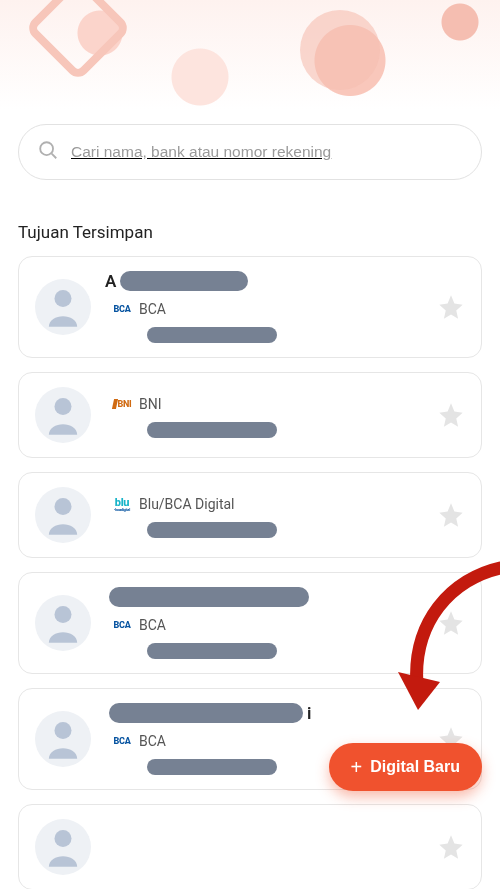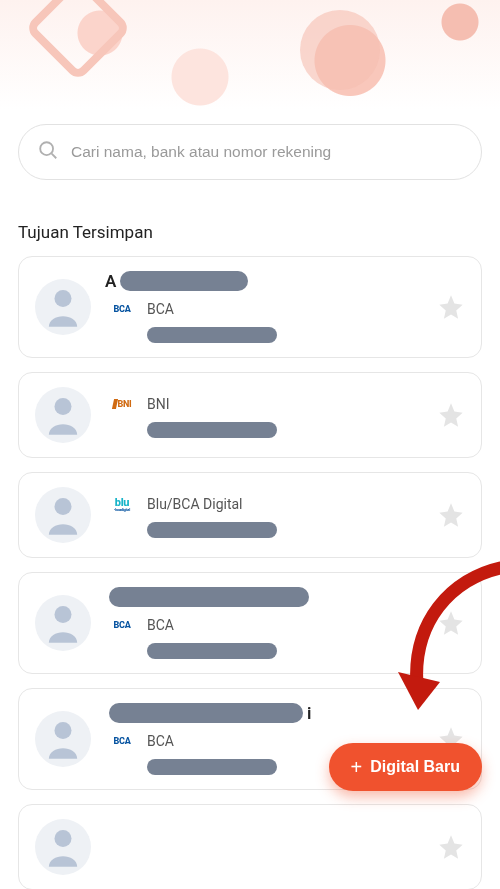--- a/index.html
+++ b/index.html
@@ -37,21 +37,21 @@
     content: "";
     position: absolute;
     right: 120px; top: 10px;
     width: 80px; height: 80px;
     background: #f5beb1;
     border-radius: 50%;
     opacity: .6;
   }
 
   
-  .search-wrap { padding: 14px 18px 0; }
+  .search-wrap { padding: 14px 18px 0; text-decoration: underline; }
   .search {
     display: flex;
     align-items: center;
     gap: 12px;
     border: 1px solid #e2e2e2;
     border-radius: 28px;
     padding: 14px 18px;
   }
   .search svg { width: 22px; height: 22px; stroke: #b0b0b0; fill: none; stroke-width: 2; }
   .search input {
@@ -100,21 +100,21 @@
   .info { flex: 1; display: flex; flex-direction: column; gap: 6px; min-width: 0; }
 
   .name-row { display: flex; align-items: center; gap: 4px; font-size: 17px; font-weight: 600; color: #222; }
   .name-row .pre, .name-row .post { white-space: pre; }
   .name-row .redact {
     height: 20px;
     background: #768193;
     border-radius: 10px;
   }
 
-  .bank-row { display: flex; align-items: center; gap: 8px; }
+  .bank-row { display: flex; align-items: center; }
   .bank-logo {
     width: 34px; height: 24px;
     border-radius: 4px;
     background: #fff;
     display: flex;
     align-items: center;
     justify-content: center;
     font-size: 9px;
     font-weight: 800;
     letter-spacing: -0.3px;

